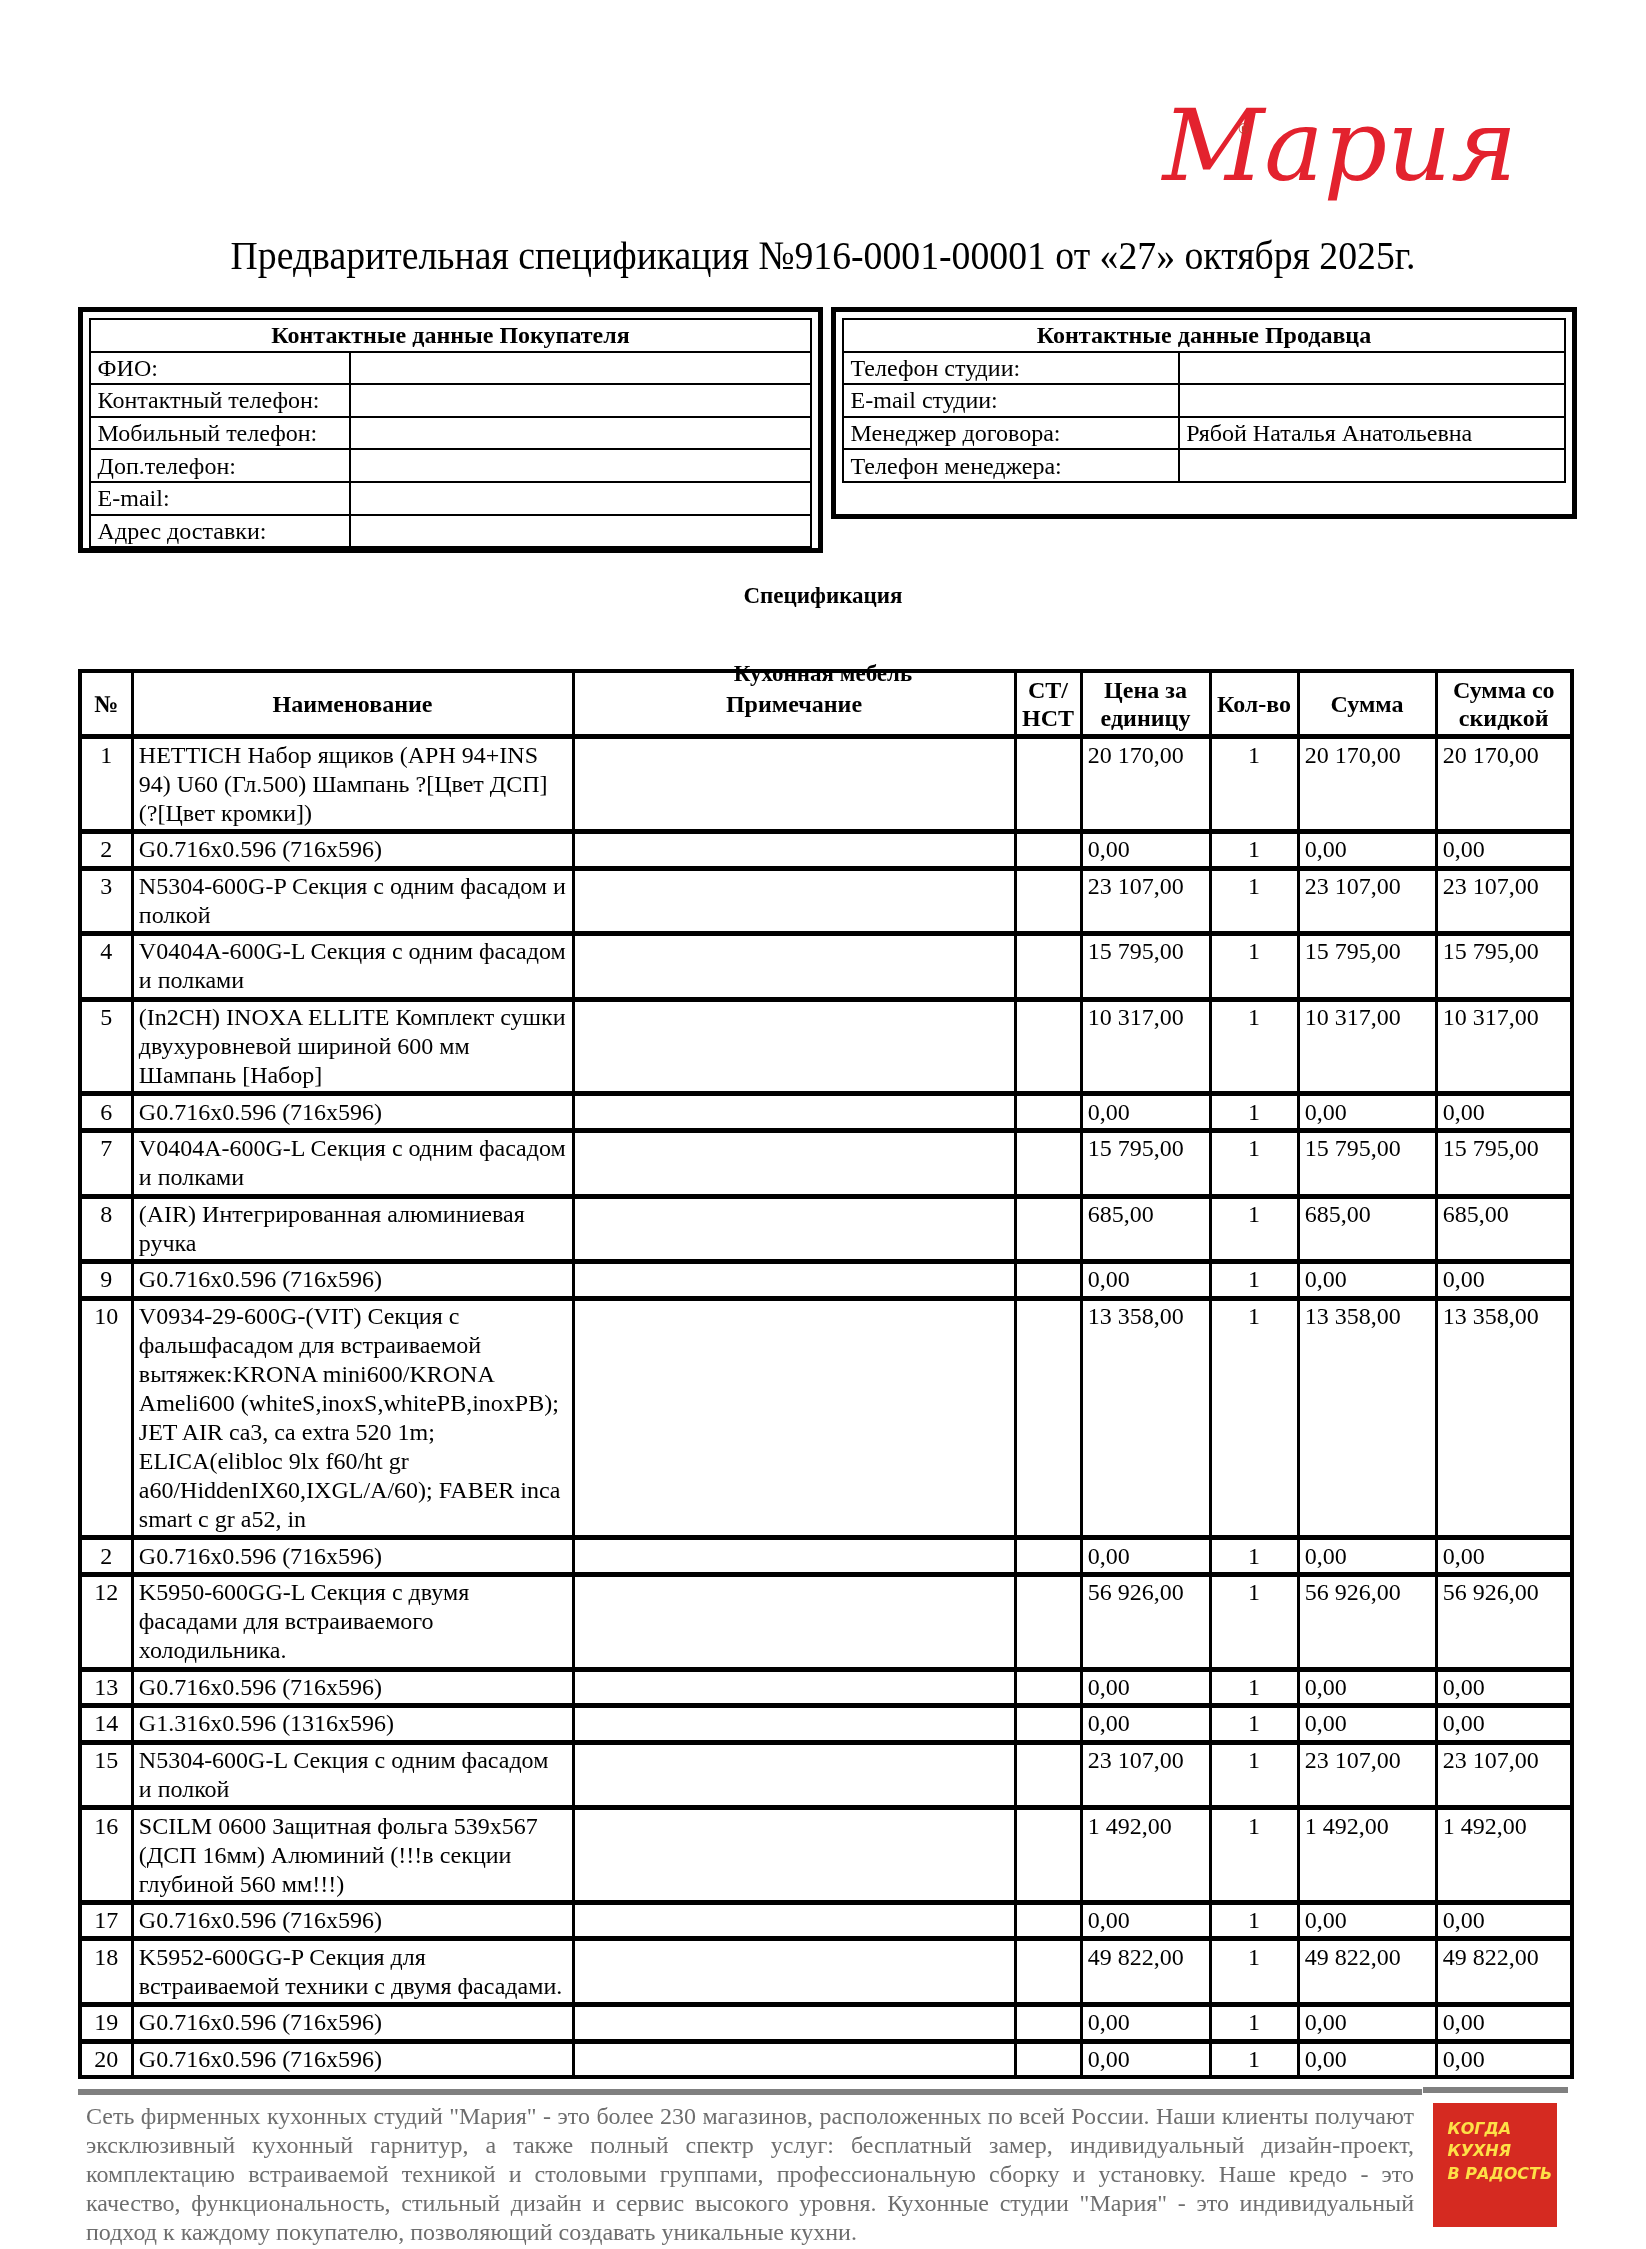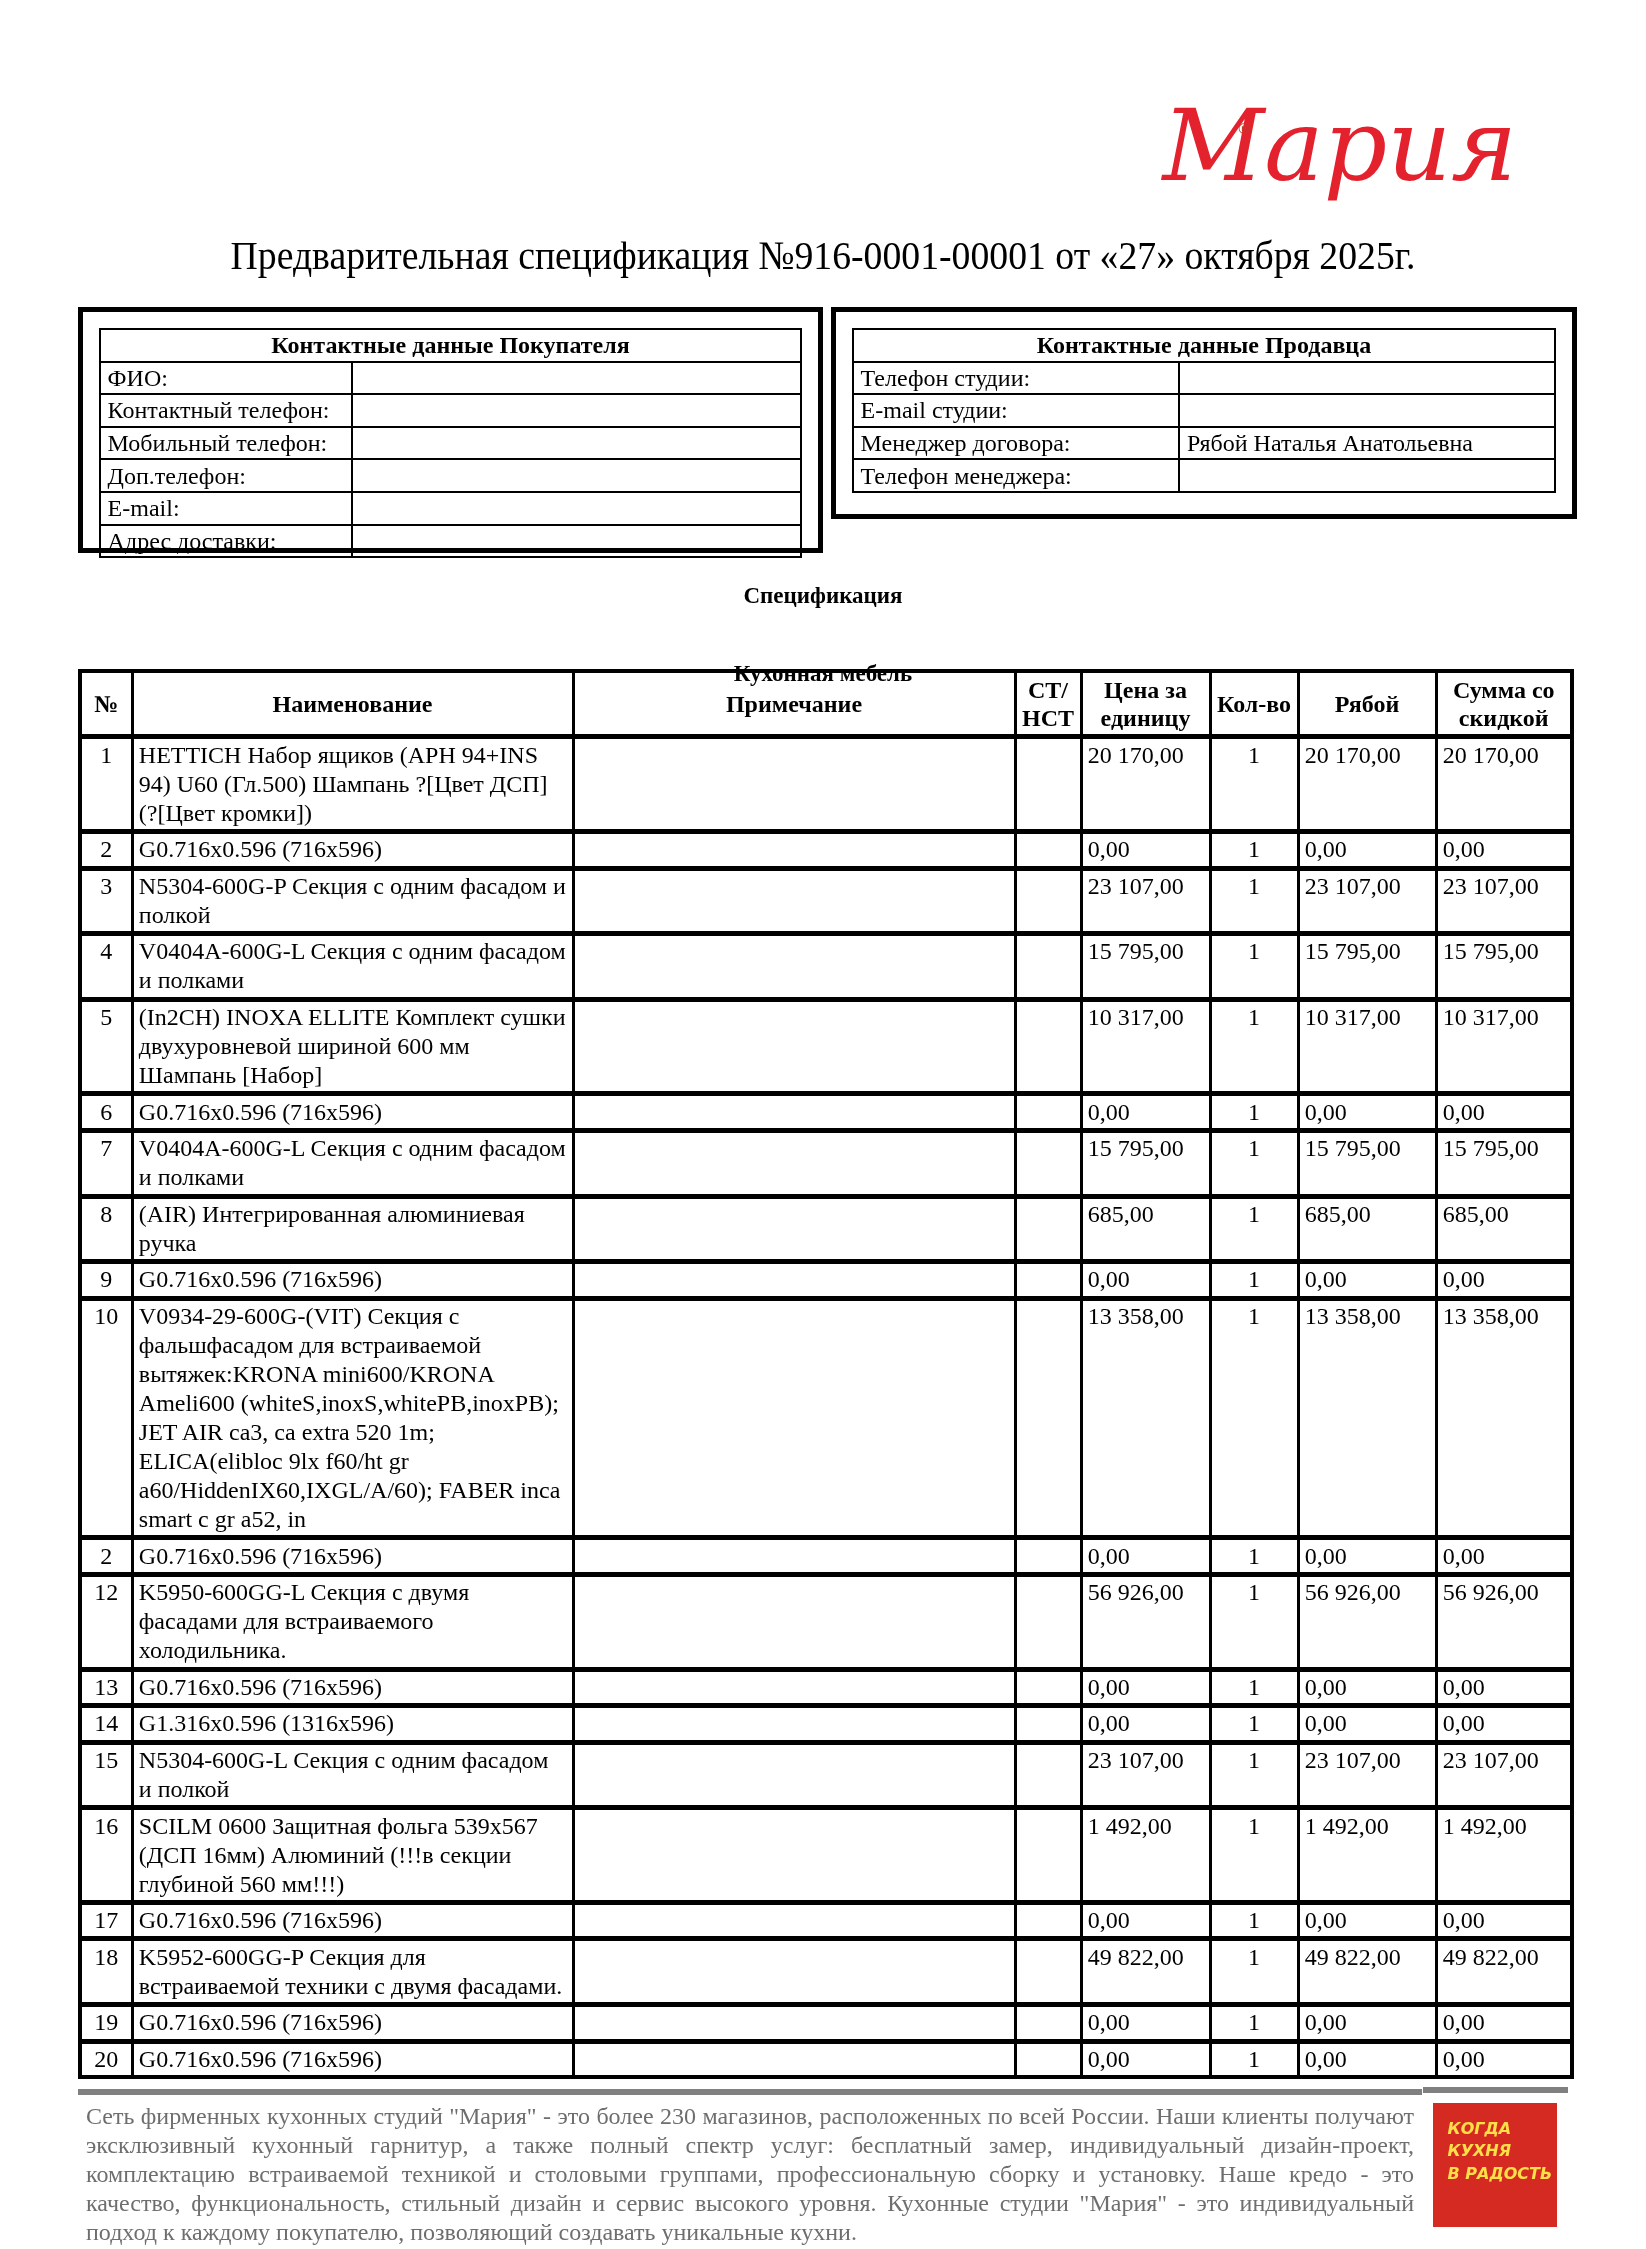--- a/index.html
+++ b/index.html
@@ -9,21 +9,21 @@
   }
   .logo {
     position: absolute; left: 1142px; top: 100px; width: 505px; height: 126px;
   }
   .doc-title {
     position: absolute; left: 0; right: 0; top: 229px; text-align: center;
     font-size: 41px; line-height: 53px;
     transform: scaleX(0.92); transform-origin: center;
   }
   .contact-box {
-    position: absolute; border: 5.3px solid #000; box-sizing: border-box; padding: 16px; font-family: Liberation Serif, serif;
+    position: absolute; border: 5.3px solid #000; box-sizing: border-box; padding: 6px; font-family: Liberation Serif, serif;
   }
   .contact-box table {
     width: 100%; border-collapse: collapse; table-layout: fixed;
   }
   .contact-box td, .contact-box th {
     border: 2.7px solid #000; font-size: 24px; line-height: 28px; padding: 1.3px 6.6px;
     height: 28px; white-space: nowrap; overflow: hidden;
   }
   .contact-box th { font-weight: bold; text-align: center; }
   .buyer { left: 78px; top: 307px; width: 745px; height: 246px; }
@@ -165,21 +165,21 @@
     <col style="width:136px">
   </colgroup>
   <thead>
     <tr>
       <th>№</th>
       <th>Наименование</th>
       <th>Примечание</th>
       <th>СТ/ НСТ</th>
       <th>Цена за единицу</th>
       <th>Кол-во</th>
-      <th>Рябой</th>
+      <th>Сумма</th>
       <th>Сумма со скидкой</th>
     </tr>
   </thead>
   <tbody id="spec-body">
       <tr>
         <td class="num">1</td>
         <td>HETTICH Набор ящиков (APH 94+INS 94) U60 (Гл.500) Шампань ?[Цвет ДСП] (?[Цвет кромки])</td>
         <td></td>
         <td></td>
         <td class="money">20 170,00</td>

